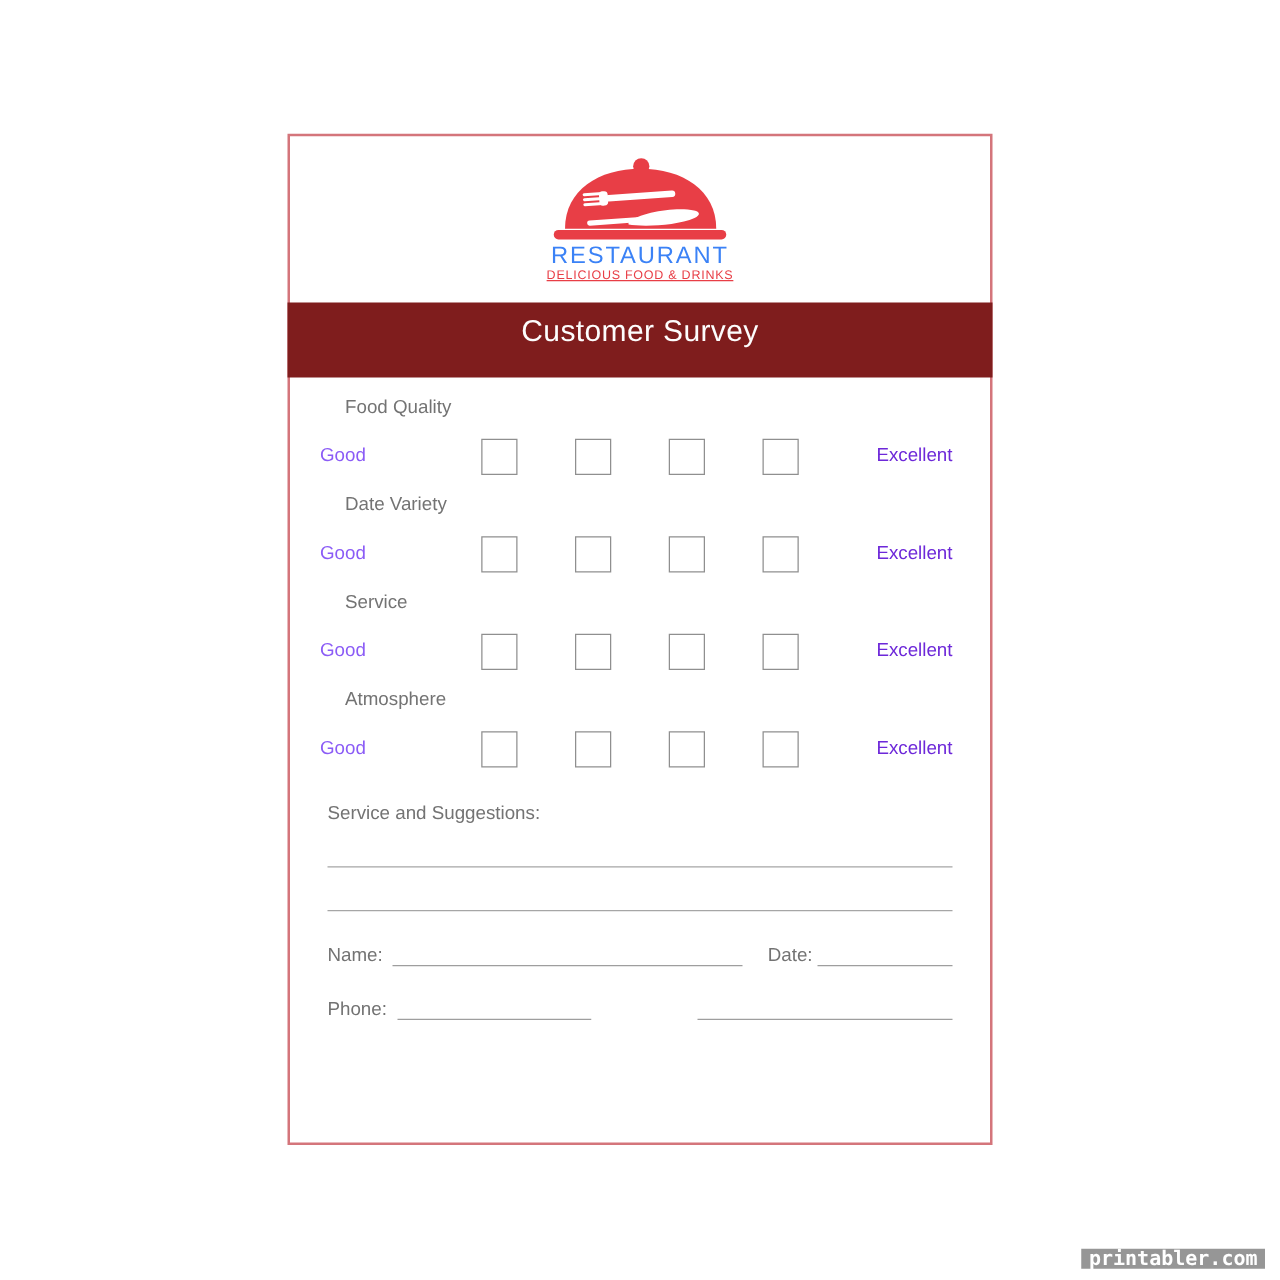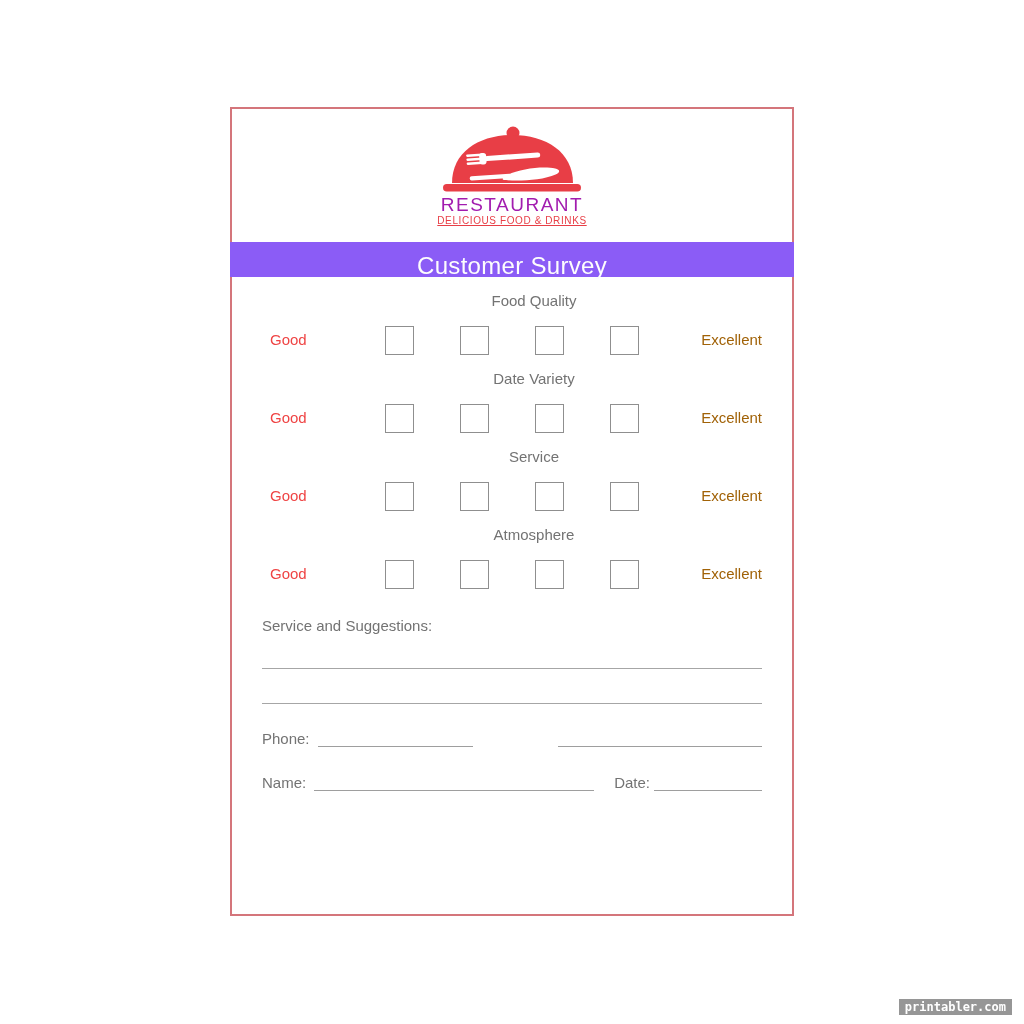--- a/index.html
+++ b/index.html
@@ -18,75 +18,74 @@
     top: 107px;
     width: 564px;
     height: 809px;
     background: #ffffff;
     border: 2px solid #d4757b;
   }
   
   .logo-block { text-align: center; padding-top: 16px; }
   .logo-svg { display: block; margin: 0 auto; }
   .logo-title {
-    color: #a21caf;
+    color: #3b82f6;
     font-size: 19px;
     line-height: 22px;
     letter-spacing: 1.5px;
     margin-top: 1px;
   }
   .logo-tagline {
     color: #e83e46;
     font-size: 10px;
     line-height: 10px;
     letter-spacing: 0.6px;
     text-decoration: underline;
   }
   
   .banner {
     margin-left: -2px;
     width: calc(100% + 4px);
-    height: 35px;
+    height: 60px;
     line-height: 47px;
-    background: #8b5cf6;
+    background: #7f1d1d;
     color: #fdfdfd;
     text-align: center;
     font-size: 24px;
     letter-spacing: 0.3px;
   }
   .banner.survey { margin-top: 16px; }
   .banner.info { margin-top: 42px; }
   
   .section-title {
     margin-top: 16px;
-    text-align: center;
     color: #737373;
     font-size: 15px;
     line-height: 16px;
     margin-left: 44px;
   }
   .rating-row {
     position: relative;
     margin-top: 17px;
     height: 29px;
   }
   .rating-low {
     position: absolute;
-    left: 38px;
+    left: 24px;
     top: 50%;
     transform: translateY(-58%);
-    color: #ef4444;
+    color: #8b5cf6;
     font-size: 15px;
   }
   .rating-high {
     position: absolute;
     right: 30px;
     top: 50%;
     transform: translateY(-58%);
-    color: #a16207;
+    color: #6d28d9;
     font-size: 15px;
   }
   .boxes {
     display: flex;
     justify-content: center;
     gap: 46px;
     height: 100%;
   }
   .checkbox {
     width: 29px;
@@ -123,21 +122,21 @@
   .uline.extra-line { flex: 1; margin-left: 85px; }
   
   .watermark {
     position: absolute;
     right: 12px;
     bottom: 9px;
     background: #969696;
     color: #ffffff;
     font-family: "DejaVu Sans Mono", monospace;
     font-weight: bold;
-    font-size: 12px;
+    font-size: 16px;
     line-height: 16px;
     padding: 0 6px;
   }
 </style>
 </head>
 <body>
 
 <div class="screen">
   <div class="page">
 
@@ -209,29 +208,29 @@
         <div class="checkbox"></div>
       </div>
       <span class="rating-high">Excellent</span>
     </div>
 
     <div class="comments-label">Service and Suggestions:</div>
     <div class="comment-line"></div>
     <div class="comment-line"></div>
 
 
-    <div class="info-row second">
-      <span class="info-label">Phone:</span>
-      <div class="uline phone-line"></div>
-      <div class="uline extra-line"></div>
-    </div>
-
     <div class="info-row">
       <span class="info-label">Name:</span>
       <div class="uline name-line"></div>
       <span class="info-label date-label">Date:</span>
       <div class="uline date-line"></div>
     </div>
 
+    <div class="info-row second">
+      <span class="info-label">Phone:</span>
+      <div class="uline phone-line"></div>
+      <div class="uline extra-line"></div>
+    </div>
+
   </div>
 
   <div class="watermark">printabler.com</div>
 </div>
 
 </body></html>

